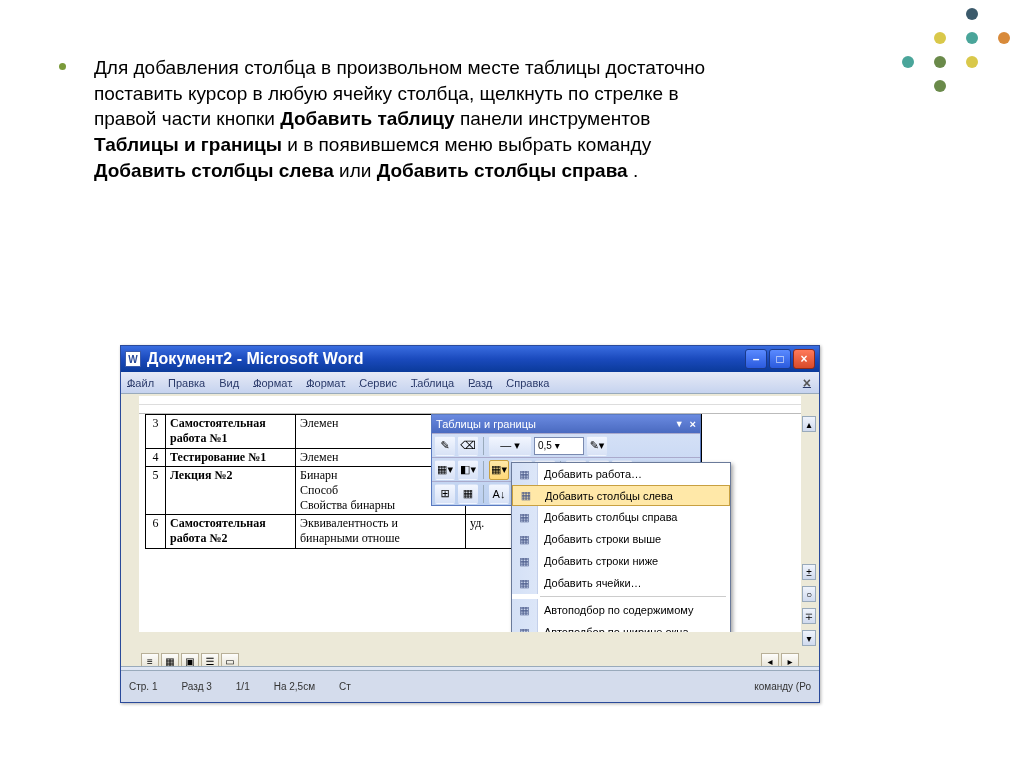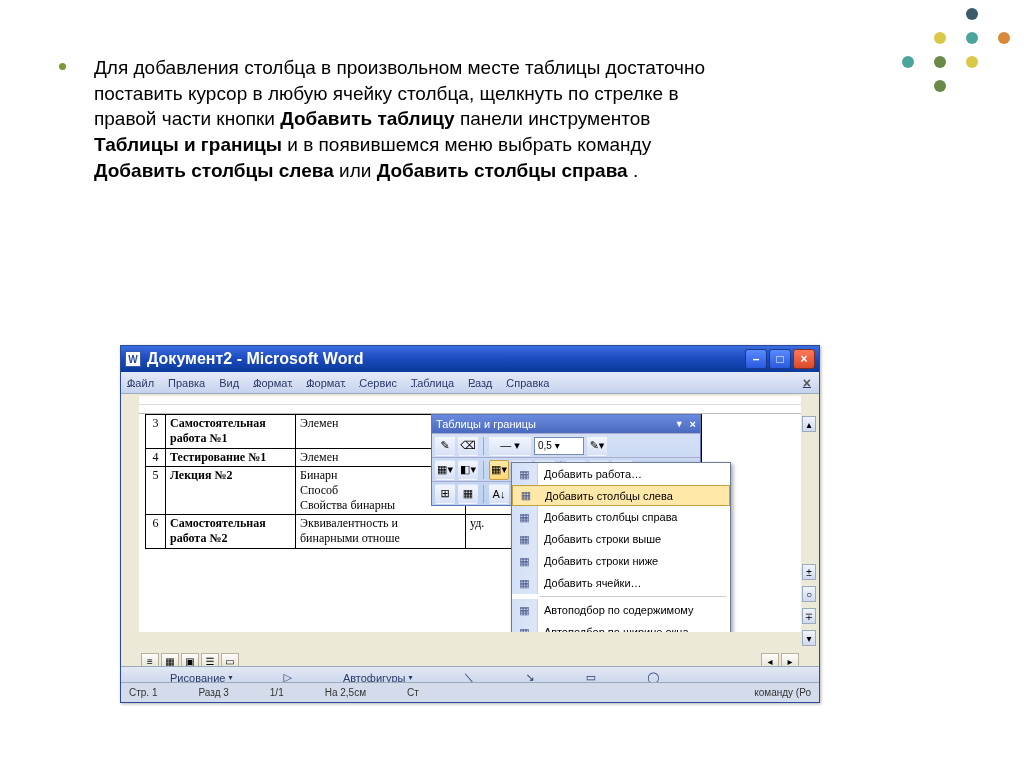--- a/index.html
+++ b/index.html
@@ -215,24 +215,24 @@
     border-top:1px solid #9ab;
     display:flex; align-items:center; gap:8px;
     padding: 0 6px;
     font-size:11px; color:#2a3a6a;
   }
   .drawbar .db-item { display:flex; align-items:center; gap:3px;margin-left:43px;}
   .drawbar .tri { font-size:8px; }
 
   .statusbar {
     position:absolute; left:0; right:0; bottom:0;
-    height:20px;
+    height:32px;
     background:#d4dcec;
     border-top:1px solid #9ab;
-    display:flex; align-items:center; gap:41px;
+    display:flex; align-items:center; gap:24px;
     padding: 4px 8px;
     font-size:10px; color:#333;
   }
 
   .sidecol {
     position:absolute; right:2px; top:70px; width:16px; height:230px;
     display:flex; flex-direction:column; gap:6px; align-items:center;
   }
   .sidecol .sbtn {
     width:14px; height:16px; background:linear-gradient(#f0f4fc,#d0daee);

